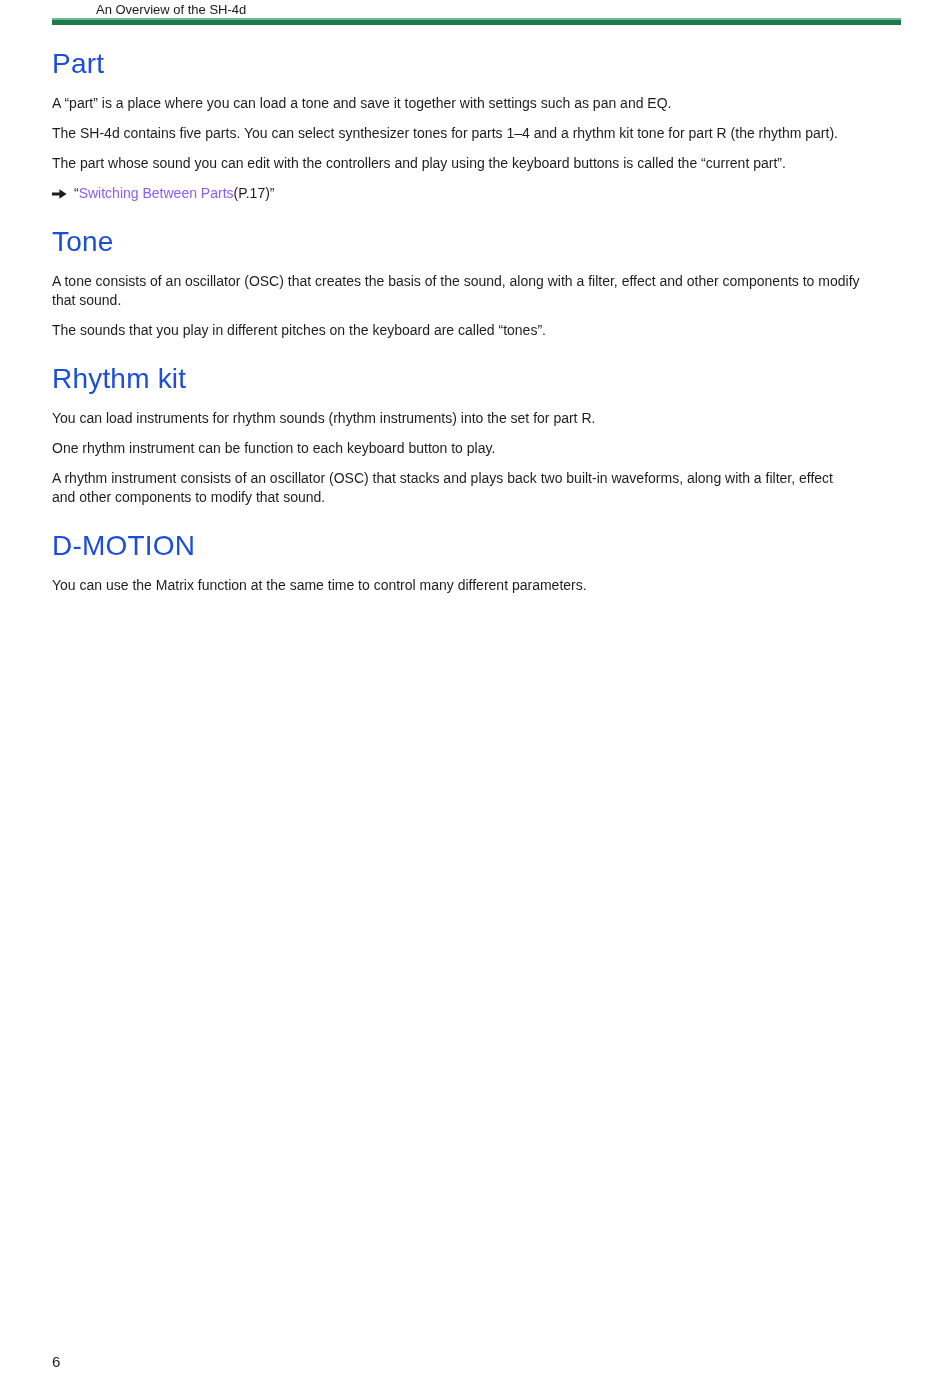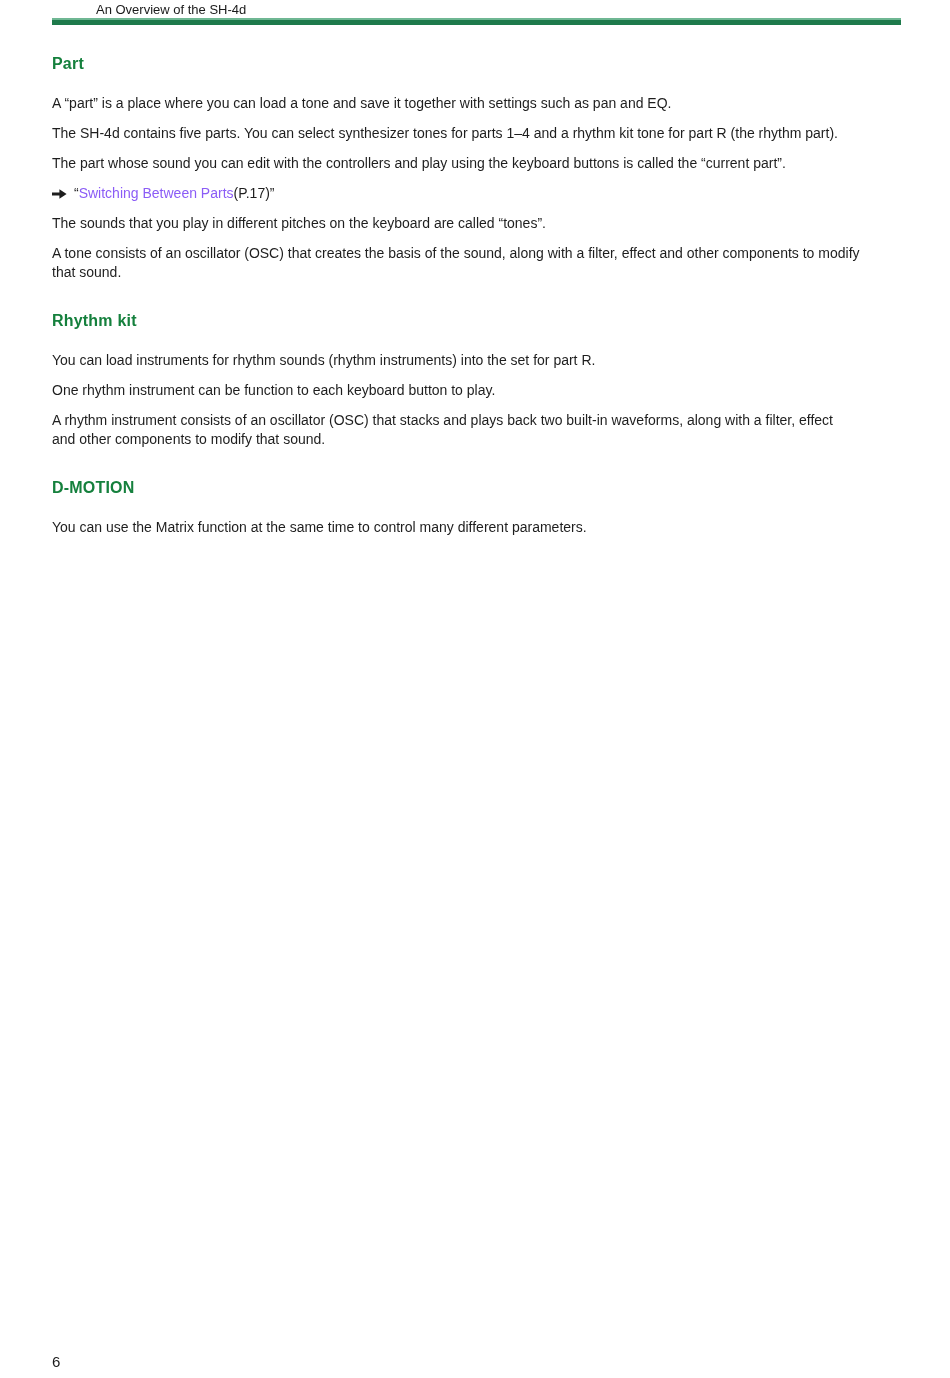--- a/index.html
+++ b/index.html
@@ -29,24 +29,24 @@
     color: #1a1a1a;
     margin-left: 44px;
   }
   .header-rule {
     height: 5px;
     background: #1e7a4b;
     border-top: 2px solid #6fb793;
     margin-top: 1px;
   }
   h1.section-heading {
-    font-size: 16px;
+    font-size: 28px;
     line-height: 28px;
-    font-weight: 700;
-    color: #15803d;
+    font-weight: 400;
+    color: #1d4ed8;
     margin: 25px 0 16px 0;
     letter-spacing: 0.2px;
   }
   p.body-text {
     font-size: 14px;
     line-height: 19px;
     margin: 11px 0;
     white-space: pre;
     color: #1e1e1e;
   }
@@ -92,23 +92,24 @@
     <span class="arrow-wrap">
       <svg width="15" height="12" viewBox="0 0 15 12" aria-hidden="true">
         <path d="M0 4.4 H7.4 V1.2 L14.6 6 L7.4 10.8 V7.6 H0 Z" fill="#1e1e1e"></path>
       </svg>
     </span>
     <span>“</span>
       <span class="ref-link">Switching Between Parts</span>
       <span>(P.17)”</span>
   </div>
 
-  <p class="body-text">The sounds that you play in different pitches on the keyboard are called “tones”.</p>
+  <h1 class="section-heading">Tone</h1>
   <p class="body-text">A tone consists of an oscillator (OSC) that creates the basis of the sound, along with a filter, effect and other components to modify
 that sound.</p>
+  <p class="body-text">The sounds that you play in different pitches on the keyboard are called “tones”.</p>
 
   <h1 class="section-heading">Rhythm kit</h1>
   <p class="body-text">You can load instruments for rhythm sounds (rhythm instruments) into the set for part R.</p>
   <p class="body-text">One rhythm instrument can be function to each keyboard button to play.</p>
   <p class="body-text">A rhythm instrument consists of an oscillator (OSC) that stacks and plays back two built-in waveforms, along with a filter, effect
 and other components to modify that sound.</p>
 
   <h1 class="section-heading">D-MOTION</h1>
   <p class="body-text">You can use the Matrix function at the same time to control many different parameters.</p>
 

